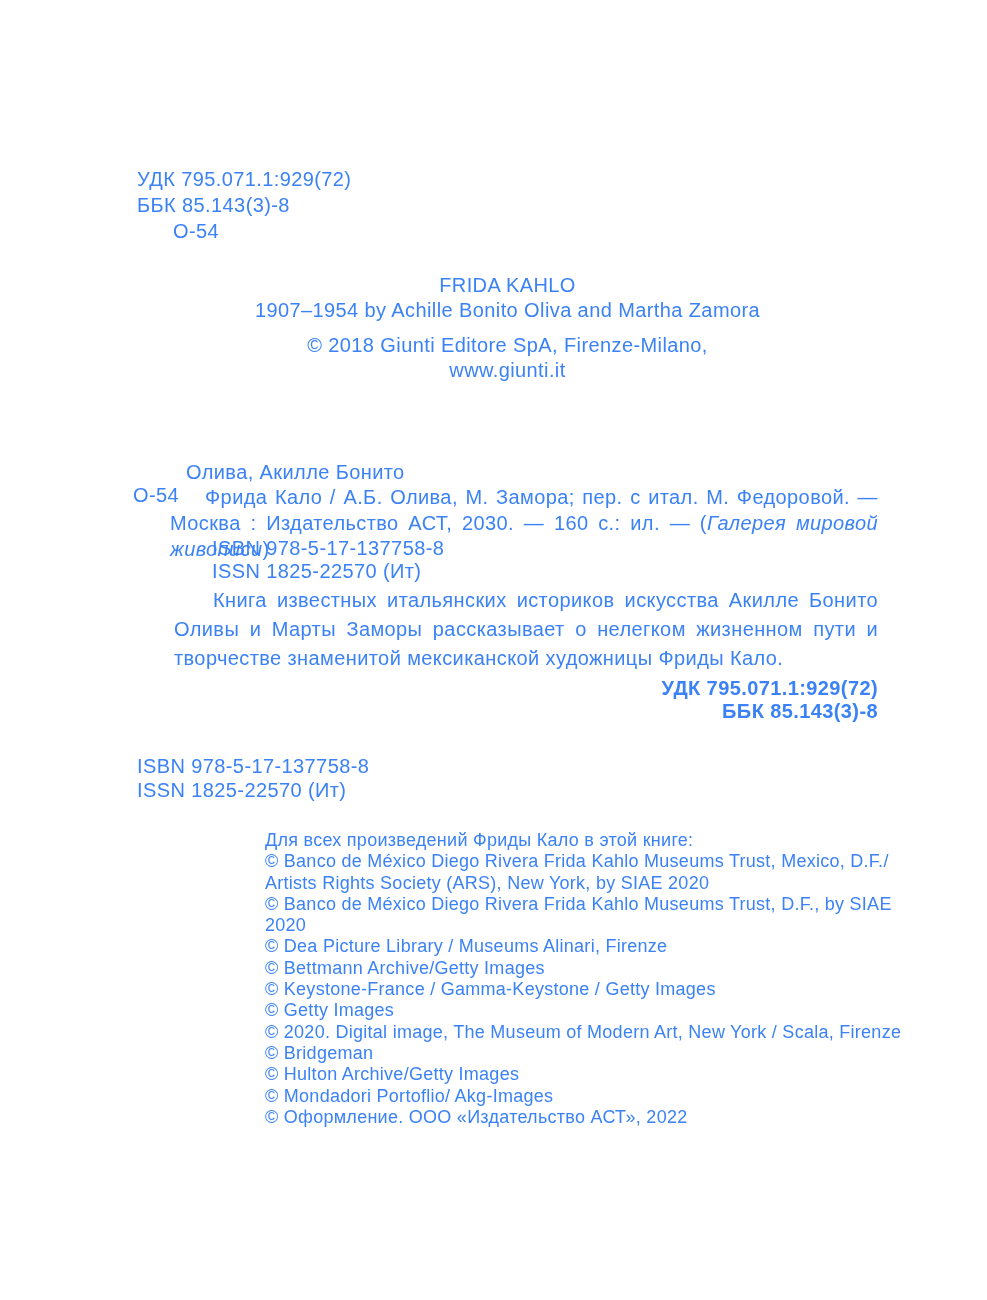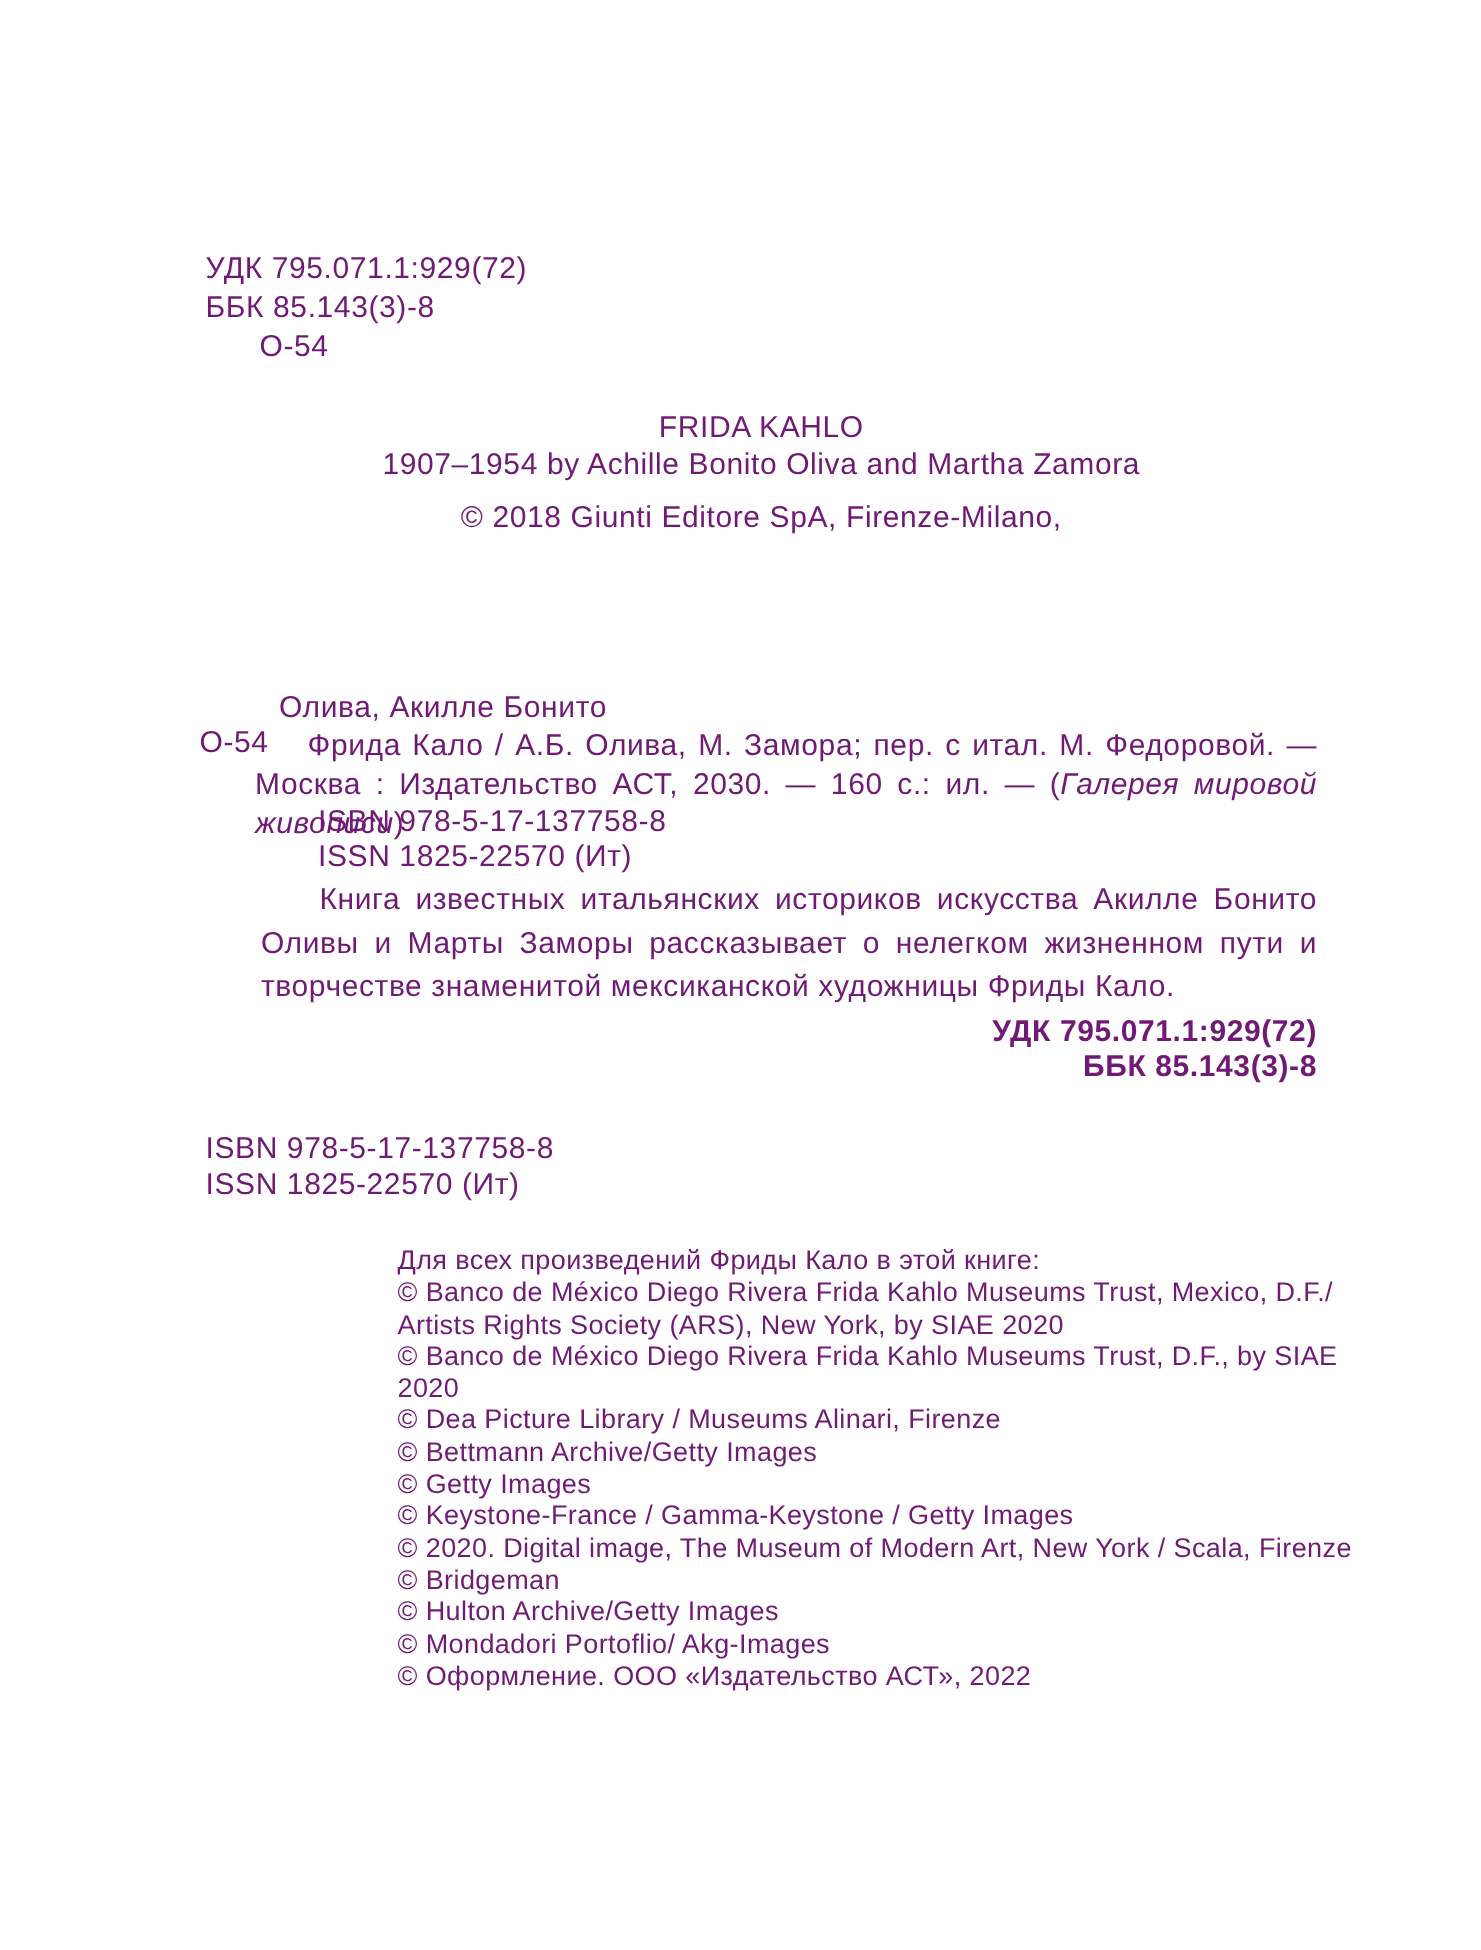--- a/index.html
+++ b/index.html
@@ -5,21 +5,21 @@
   html, body {
     margin: 0;
     padding: 0;
     background: #ffffff;
   }
   .page {
     position: relative;
     width: 987px;
     height: 1248px;
     background: #ffffff;
-    color: #701a75;
+    color: #3b82f6;
     font-family: "Liberation Sans", "DejaVu Sans", sans-serif;
     font-size: 20px;
     letter-spacing: 0.02em;
     overflow: hidden;
   }
 
   
   .top-codes {
     position: absolute;
     left: 137px;
@@ -130,20 +130,21 @@
   <div class="top-codes">
     <div>УДК 795.071.1:929(72)</div>
     <div>ББК 85.143(3)-8</div>
     <div class="index-line">О-54</div>
   </div>
 
   <div class="title-block">
     <div class="bold">FRIDA KAHLO</div>
     <div class="bold">1907–1954 by Achille Bonito Oliva and Martha Zamora</div>
     <div class="giunti">© 2018 Giunti Editore SpA, Firenze-Milano,</div>
+    <div>www.giunti.it</div>
   </div>
 
   <div class="catalog">
     <div class="author-heading">Олива, Акилле Бонито</div>
 
     <div class="entry">
       <span class="index">О-54</span>
       <p><span>Фрида Кало / А.Б. Олива, М. Замора; пер. с итал. М. Федоровой. — Москва : Издательство АСТ, 2030. — 160 с.: ил. — (</span><em>Галерея мировой живописи</em><span>)</span></p>
     </div>
 
@@ -164,22 +165,22 @@
     <div>ISBN 978-5-17-137758-8</div>
     <div>ISSN 1825-22570 (Ит)</div>
   </div>
 
   <div class="credits">
     <div>Для всех произведений Фриды Кало в этой книге:</div>
     <div>© Banco de México Diego Rivera Frida Kahlo Museums Trust, Mexico, D.F./ Artists Rights Society (ARS), New York, by SIAE 2020</div>
     <div>© Banco de México Diego Rivera Frida Kahlo Museums Trust, D.F., by SIAE 2020</div>
     <div>© Dea Picture Library / Museums Alinari, Firenze</div>
     <div>© Bettmann Archive/Getty Images</div>
+    <div>© Keystone-France / Gamma-Keystone / Getty Images</div>
     <div>© Getty Images</div>
-    <div>© Keystone-France / Gamma-Keystone / Getty Images</div>
     <div>© 2020. Digital image, The Museum of Modern Art, New York / Scala, Firenze</div>
     <div>© Bridgeman</div>
     <div>© Hulton Archive/Getty Images</div>
     <div>© Mondadori Portoflio/ Akg-Images</div>
     <div>© Оформление. ООО «Издательство АСТ», 2022</div>
   </div>
 
 </div>
 
 </body></html>

